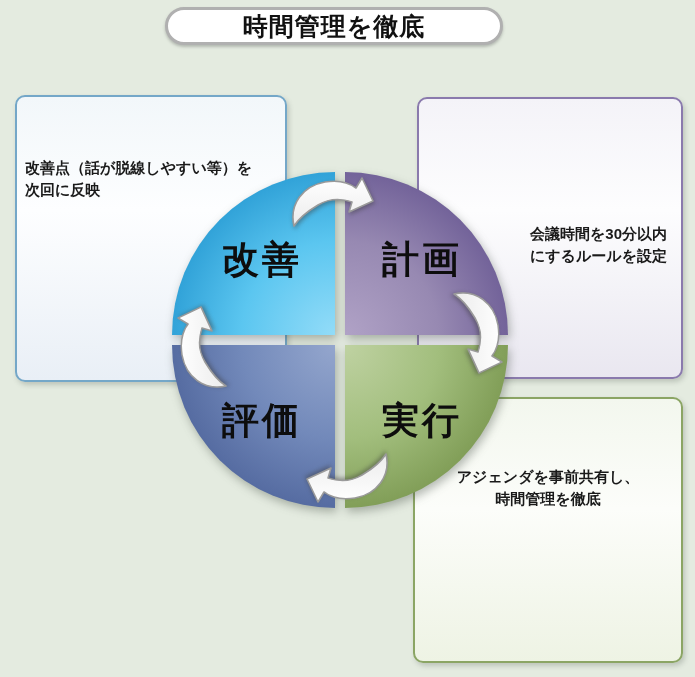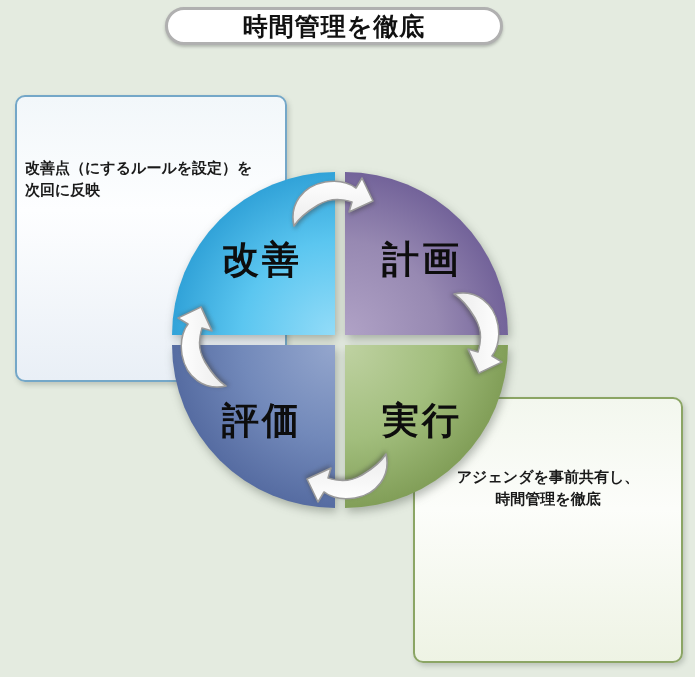--- a/index.html
+++ b/index.html
@@ -91,21 +91,25 @@
 </head>
 <body>
 
 <div id="stage">
 
   <div class="title-pill">
     <span class="title-text">時間管理を徹底</span>
   </div>
 
   <div class="note-box" id="box-improve">
-    <div class="note-text">改善点（にするルールを設定）を次回に反映</div>
+    <div class="note-text">改善点（話が脱線しやすい等）を次回に反映</div>
+  </div>
+  <div class="note-box" id="box-plan">
+    <div class="note-text">会議時間を30分以内
+にするルールを設定</div>
   </div>
   <div class="note-box" id="box-do">
     <div class="note-text">アジェンダを事前共有し、
 時間管理を徹底</div>
   </div>
 
   <svg id="cycle-svg" viewBox="0 0 336 336">
     <defs>
       <radialGradient id="gradBlue" gradientUnits="userSpaceOnUse" cx="168" cy="168" r="170">
         <stop offset="0%" stop-color="#93dcf8"></stop>

